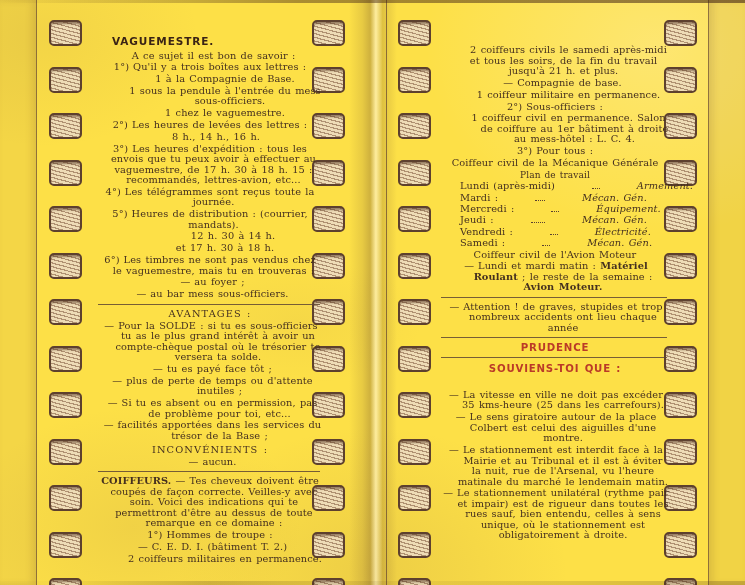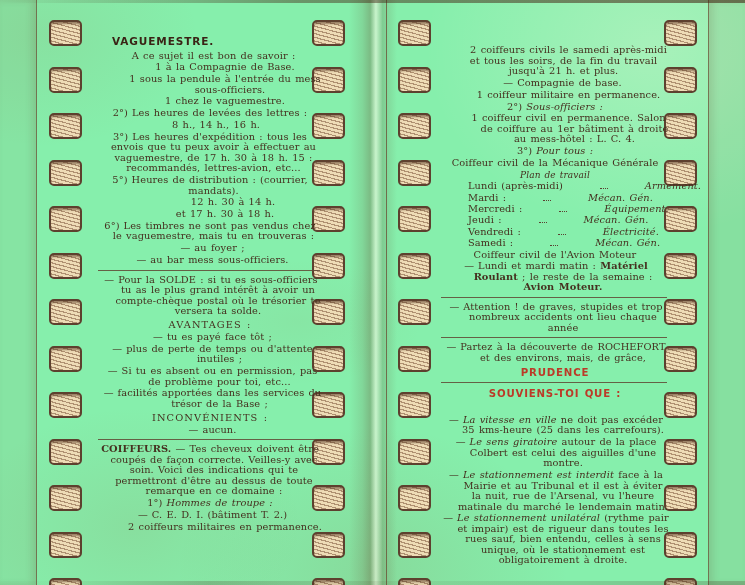--- a/index.html
+++ b/index.html
@@ -1,17 +1,17 @@
 <!DOCTYPE html>
 <html><head>
 <meta charset="utf-8">
 <style>
   html,body{margin:0;padding:0;}
   body{width:745px;height:585px;overflow:hidden;font-family:"DejaVu Serif","Liberation Serif",serif;}
-  .photo{position:relative;width:745px;height:585px;background:#86efac;overflow:hidden;}
+  .photo{position:relative;width:745px;height:585px;background:#fde047;overflow:hidden;}
   .photo::before{content:"";position:absolute;inset:0;pointer-events:none;
     background:
       radial-gradient(240px 170px at 18% 90%, rgba(150,105,60,.12), transparent 70%),
       radial-gradient(280px 210px at 50% 98%, rgba(140,95,55,.14), transparent 70%),
       radial-gradient(320px 260px at 88% 8%, rgba(255,246,222,.28), transparent 72%),
       radial-gradient(220px 160px at 6% 6%, rgba(150,105,60,.10), transparent 70%),
       radial-gradient(180px 90px at 40% 55%, rgba(150,110,65,.07), transparent 70%);}
   .strip{position:absolute;top:0;height:585px;}
   .strip.left{left:0;width:36px;background:rgba(140,100,60,.08);box-shadow:inset -4px 0 7px rgba(90,60,35,.14);}
   .strip.right{left:709px;width:36px;background:rgba(140,100,60,.10);box-shadow:inset 4px 0 7px rgba(90,60,35,.14);}
@@ -46,28 +46,28 @@
   .sub{padding-left:40px;text-indent:-10px;}
   .sub2{padding-left:46px;}
   .sub3{padding-left:17px;text-indent:10px;}
   .subr{padding-left:39px;text-indent:-12px;}
   .dashl{padding-left:19px;text-indent:-14px;}
   .dashr{padding-left:29px;text-indent:-14px;}
   .dashp{padding-left:16px;text-indent:-14px;}
   .leadp{padding-left:8px;text-indent:-8px;}
   .dsh{margin-right:4px;}
   .b{font-weight:bold;}
-  .it{font-style:italic;}
+  .it{}
   .ctr{text-align:center;}
   .hrule{height:1px;background:#5f4632;opacity:.85;margin:4px 2px 4px 0;}
   .red{color:#bb3a28;font-family:"DejaVu Sans","Liberation Sans",sans-serif;font-weight:bold;font-size:10.2px;letter-spacing:.8px;}
   .red-center{text-align:center;margin:4.5px 0 4px;}
   .red-head{margin:6px 0 15px;}
   .sched{margin:1px 0 1px 19px;width:188px;}
-  .srow{display:flex;align-items:baseline;margin:.8px 8px;gap:34px;}
+  .srow{display:flex;align-items:baseline;margin:.8px 0;gap:34px;}
   .sday{white-space:nowrap;}
   .slead{flex:1;border-bottom:1.3px dotted #5a4030;margin:0 3px 2px 3px;min-width:8px;}
   .sval{font-style:italic;width:66px;white-space:nowrap;}
   .plan{font-size:9px;margin:1px 0;}
 </style>
 </head>
 <body>
 
 <div class="photo">
 
@@ -135,35 +135,37 @@
       <div class="stamp"></div>
       <div class="stamp"></div>
       <div class="stamp"></div>
       <div class="stamp"></div>
       <div class="stamp"></div>
     </div>
 
   <div class="text-col left-col">
     <div class="h-main">VAGUEMESTRE.</div>
     <p class="p ind1">A ce sujet il est bon de savoir :</p>
+    <p class="p numl"><span class="mk">1°)</span><span>Qu'il y a trois boîtes aux lettres :</span></p>
     <p class="p sub">1 à la Compagnie de Base.</p>
     <p class="p sub">1 sous la pendule à l'entrée du mess sous-officiers.</p>
     <p class="p sub">1 chez le vaguemestre.</p>
     <p class="p numl"><span class="mk">2°)</span><span>Les heures de levées des lettres :</span></p>
     <p class="p plain">8 h., 14 h., 16 h.</p>
     <p class="p numl"><span class="mk">3°)</span><span>Les heures d'expédition : tous les envois que tu peux avoir à effectuer au vaguemestre, de 17 h. 30 à 18 h. 15 : recommandés, lettres-avion, etc...</span></p>
+    <p class="p numl"><span class="mk">4°)</span><span>Les télégrammes sont reçus toute la journée.</span></p>
     <p class="p numl"><span class="mk">5°)</span><span>Heures de distribution : (courrier, mandats).</span></p>
     <p class="p sub2">12 h. 30 à 14 h.</p>
     <p class="p sub">et 17 h. 30 à 18 h.</p>
     <p class="p numl"><span class="mk">6°)</span><span>Les timbres ne sont pas vendus chez le vaguemestre, mais tu en trouveras :</span></p>
     <p class="p dashl"><span class="dsh">—</span><span>au foyer ;</span></p>
     <p class="p dashl"><span class="dsh">—</span><span>au bar mess sous-officiers.</span></p>
     <div class="hrule"></div>
+    <p class="p subhead">AVANTAGES :</p>
     <p class="p dashp"><span class="dsh">—</span><span>Pour la SOLDE : si tu es sous-officiers tu as le plus grand intérêt à avoir un compte-chèque postal où le trésorier te versera ta solde.</span></p>
-    <p class="p subhead">AVANTAGES :</p>
     <p class="p dashl"><span class="dsh">—</span><span>tu es payé face tôt ;</span></p>
     <p class="p dashl"><span class="dsh">—</span><span>plus de perte de temps ou d'attente inutiles ;</span></p>
     <p class="p dashl"><span class="dsh">—</span><span>Si tu es absent ou en permission, pas de problème pour toi, etc...</span></p>
     <p class="p dashl"><span class="dsh">—</span><span>facilités apportées dans les services du trésor de la Base ;</span></p>
     <p class="p subhead">INCONVÉNIENTS :</p>
     <p class="p dashl"><span class="dsh">—</span><span>aucun.</span></p>
     <div class="hrule"></div>
     <p class="p leadp"><span class="b">COIFFEURS.</span><span> — Tes cheveux doivent être coupés de façon correcte. Veilles-y avec soin. Voici des indications qui te permettront d'être au dessus de toute remarque en ce domaine :</span></p>
     <p class="p numl"><span class="mk">1°)</span><span class="it">Hommes de troupe :</span></p>
     <p class="p dashl"><span class="dsh">—</span><span>C. E. D. I. (bâtiment T. 2.)</span></p>
@@ -209,21 +211,20 @@
           <span class="sday">Samedi :</span>
           <span class="slead"></span>
           <span class="sval">Mécan. Gén.</span>
         </div>
     </div>
     <p class="p ctr">Coiffeur civil de l'Avion Moteur</p>
     <p class="p dashp"><span class="dsh">—</span><span>Lundi et mardi matin : </span><span class="b">Matériel Roulant</span><span> ; le reste de la semaine : </span><span class="b">Avion Moteur.</span></p>
     <div class="hrule"></div>
     <p class="p dashp"><span class="dsh">—</span><span>Attention ! de graves, stupides et trop nombreux accidents ont lieu chaque année</span></p>
     <div class="hrule"></div>
-    <p class="p dashp"><span class="dsh">—</span><span>Partez à la découverte de ROCHEFORT et des environs, mais, de grâce,</span></p>
     <p class="p red red-center">PRUDENCE</p>
     <div class="hrule"></div>
     <p class="p red red-head">SOUVIENS-TOI QUE :</p>
     <p class="p dashp"><span class="dsh">—</span><span class="it">La vitesse en ville</span><span> ne doit pas excéder 35 kms-heure (25 dans les carrefours).</span></p>
     <p class="p dashp"><span class="dsh">—</span><span class="it">Le sens giratoire</span><span> autour de la place Colbert est celui des aiguilles d'une montre.</span></p>
     <p class="p dashp"><span class="dsh">—</span><span class="it">Le stationnement est interdit</span><span> face à la Mairie et au Tribunal et il est à éviter la nuit, rue de l'Arsenal, vu l'heure matinale du marché le lendemain matin.</span></p>
     <p class="p dashp"><span class="dsh">—</span><span class="it">Le stationnement unilatéral</span><span> (rythme pair et impair) est de rigueur dans toutes les rues sauf, bien entendu, celles à sens unique, où le stationnement est obligatoirement à droite.</span></p>
   </div>
 
   <div class="edge-top"></div>

